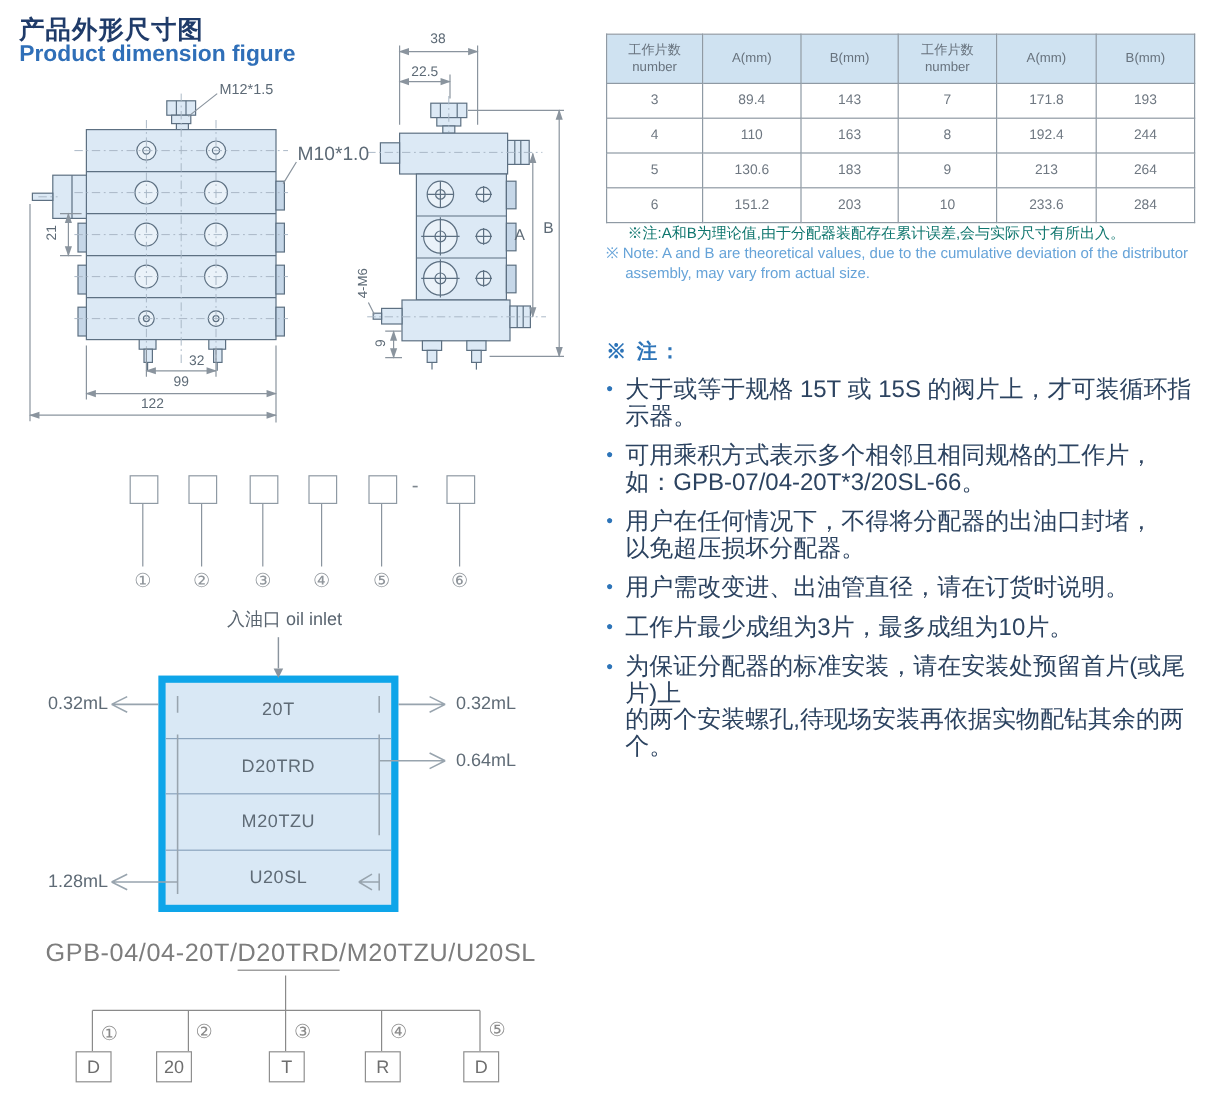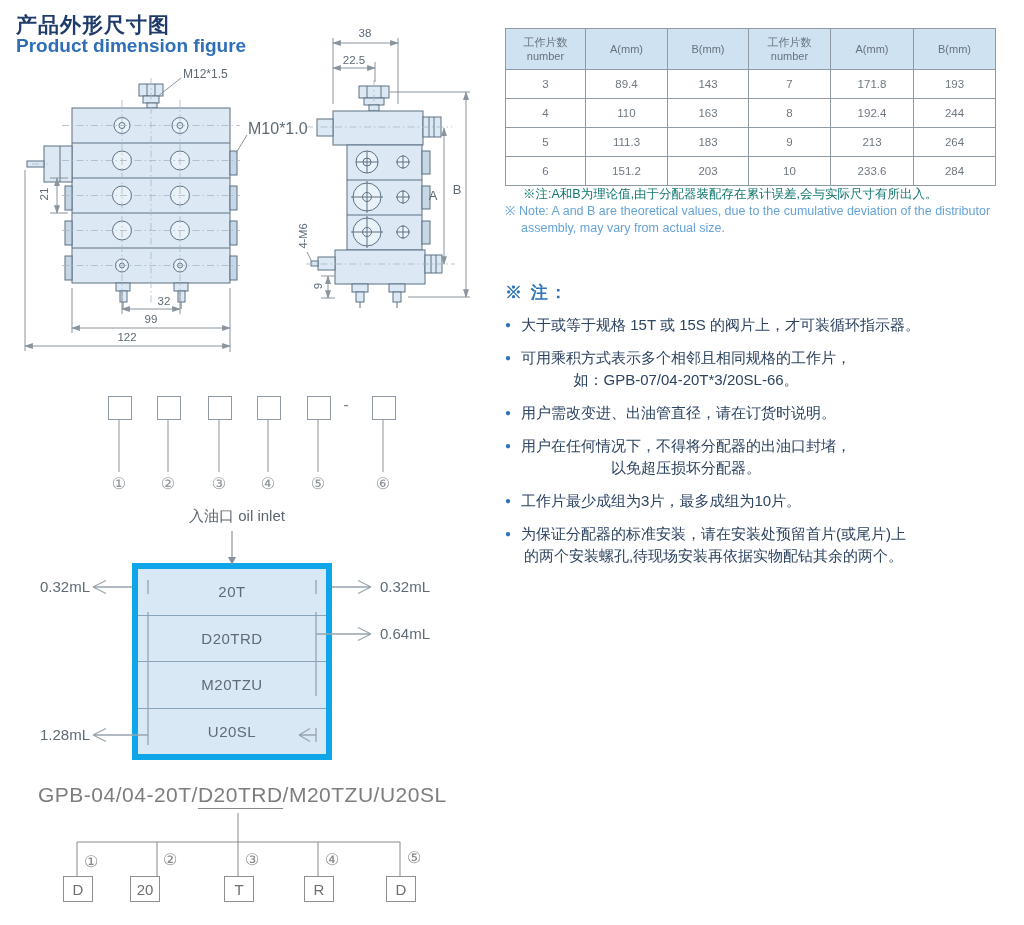--- a/index.html
+++ b/index.html
@@ -21,21 +21,21 @@
   #dim-table td{height:28px;font-size:11.5px;color:#6e7781;background:#ffffff;}
   
   #note-zh{left:523px;top:186px;font-size:12.5px;color:#0f766e;z-index:3;}
   #note-en{left:505px;top:203px;width:482px;font-size:12.5px;line-height:1.35;color:#66a3d8;
            padding-left:16px;text-indent:-16px;z-index:3;}
   
   #notes{left:505px;top:281px;width:505px;z-index:3;}
   #notes-heading{font-size:17px;font-weight:bold;color:#2d74b8;margin:0 0 10px 0;letter-spacing:2px;}
   .nli{display:flex;margin:0 0 11px 0;}
   .nli::before{content:"\25CF";color:#2d74b8;font-size:10px;line-height:22px;margin-right:10px;flex:none;}
-  .nli span{font-size:15px;line-height:22px;color:#2c4360;white-space:pre-line;text-align:center;}
+  .nli span{font-size:20px;line-height:22px;color:#2c4360;white-space:pre-line;}
   
   .obox{position:absolute;width:22px;height:22px;border:1.3px solid #8f9aa4;background:#fff;z-index:3;}
   .circ{position:absolute;width:22px;text-align:center;font-size:16px;color:#8f959b;z-index:4;}
   #dash{position:absolute;left:338px;top:395px;width:16px;text-align:center;font-size:17px;color:#7d868e;z-index:4;}
   #inlet-label{position:absolute;left:167px;top:507px;width:140px;text-align:center;
                font-size:15px;color:#5a6570;z-index:4;}
   
   #flow-box{position:absolute;left:132px;top:563px;width:200px;height:197px;background:#d9e8f5;
             border:6px solid #0ea5e9;display:flex;flex-direction:column;z-index:1;box-sizing:border-box;}
   .frow{flex:1;display:flex;align-items:center;justify-content:center;}
@@ -280,21 +280,21 @@
       <tr>
         <td>4</td>
         <td>110</td>
         <td>163</td>
         <td>8</td>
         <td>192.4</td>
         <td>244</td>
       </tr>
       <tr>
         <td>5</td>
-        <td>111.3</td>
+        <td>130.6</td>
         <td>183</td>
         <td>9</td>
         <td>213</td>
         <td>264</td>
       </tr>
       <tr>
         <td>6</td>
         <td>151.2</td>
         <td>203</td>
         <td>10</td>
@@ -310,25 +310,25 @@
   <div class="abs" id="notes">
     <div id="notes-heading">※ 注：</div>
     <div class="nli">
         <span>大于或等于规格 15T 或 15S 的阀片上，才可装循环指示器。</span>
       </div>
     <div class="nli">
         <span>可用乘积方式表示多个相邻且相同规格的工作片，
 如：GPB-07/04-20T*3/20SL-66。</span>
       </div>
     <div class="nli">
-        <span>用户需改变进、出油管直径，请在订货时说明。</span>
-      </div>
-    <div class="nli">
         <span>用户在任何情况下，不得将分配器的出油口封堵，
 以免超压损坏分配器。</span>
+      </div>
+    <div class="nli">
+        <span>用户需改变进、出油管直径，请在订货时说明。</span>
       </div>
     <div class="nli">
         <span>工作片最少成组为3片，最多成组为10片。</span>
       </div>
     <div class="nli">
         <span>为保证分配器的标准安装，请在安装处预留首片(或尾片)上
 的两个安装螺孔,待现场安装再依据实物配钻其余的两个。</span>
       </div>
   </div>
 

